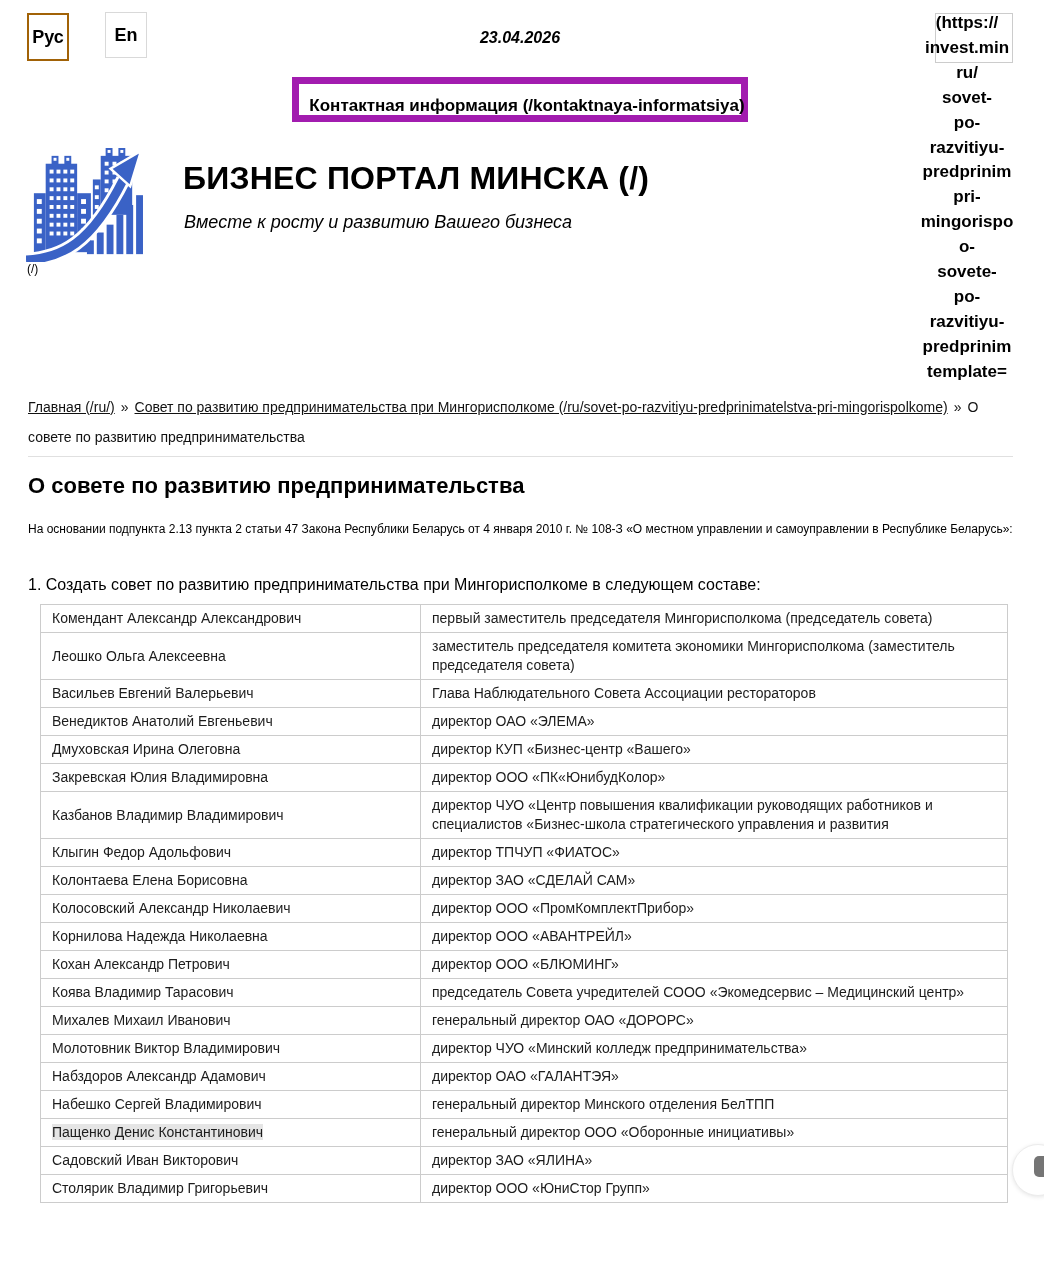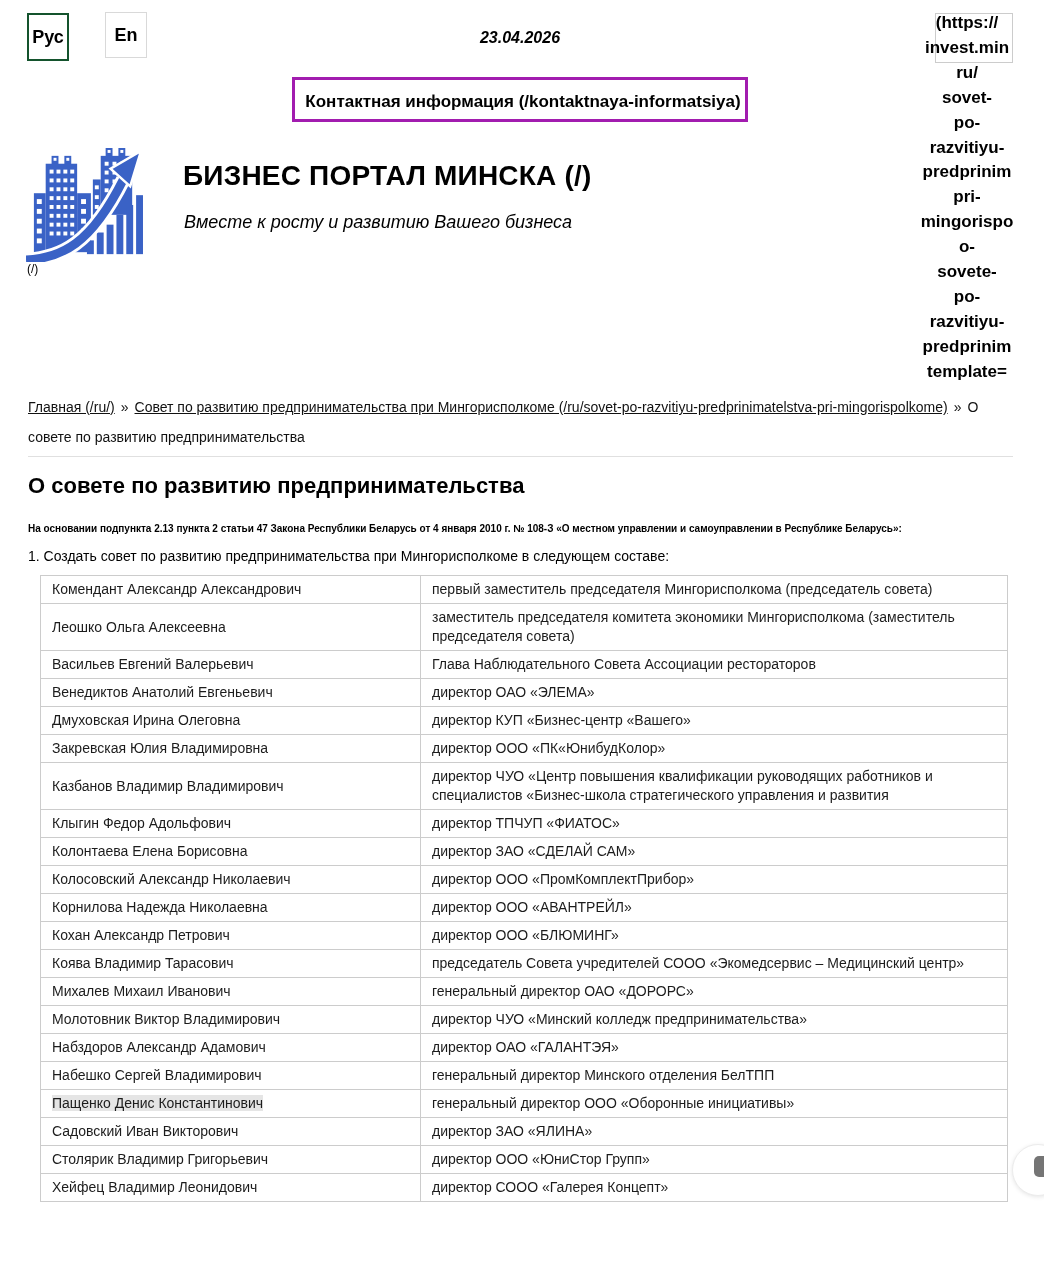--- a/index.html
+++ b/index.html
@@ -9,31 +9,31 @@
     position: relative; overflow: hidden;
     font-family: "Liberation Sans", sans-serif;
     color: #000;
   }
 
   
   .lang-btn {
     position: absolute; display: flex; align-items: center; justify-content: center;
     background: #fff; font-weight: bold; font-size: 18px; cursor: pointer;
   }
-  .lang-rus { left: 27px; top: 13px; width: 42px; height: 48px; border: 2px solid #14532d; }
+  .lang-rus { left: 27px; top: 13px; width: 42px; height: 48px; border: 2px solid #a16207; }
   .lang-en  { left: 76px; top: 12px; width: 42px; height: 46px; border: 1px solid #d9d9d9; margin-left: 29px; }
 
   .date-line {
     position: absolute; left: 292px; top: 29px; width: 456px;
     text-align: center; font-weight: bold; font-style: italic; font-size: 16px;
   }
 
   .contact-box {
     position: absolute; left: 292px; top: 77px; width: 456px; height: 45px;
-    border: 3px solid #a21caf; cursor: pointer;
+    border: 7px solid #a21caf; cursor: pointer;
   }
   .contact-text {
     position: absolute; left: 5px; top: 9px; width: 446px;
     text-align: center; font-weight: bold; font-size: 17px; line-height: 25px;
   }
 
   
   .side-box {
     position: absolute; left: 935px; top: 13px; width: 78px; height: 50px;
     border: 1px solid #cccccc; z-index: 0;
@@ -42,40 +42,40 @@
     position: absolute; left: 887px; top: 11px; width: 160px;
     text-align: center; font-weight: bold; font-size: 17px; line-height: 24.9px;
     z-index: 1; cursor: pointer;
   }
 
   
   .logo-wrap { position: absolute; left: 26px; top: 148px; cursor: pointer; }
   .logo-caption { position: absolute; left: 27px; top: 262px; font-size: 12px; }
   .site-title {
     position: absolute; left: 183px; top: 160px;
-    font-size: 28px; font-weight: bold; letter-spacing: 0.2px; cursor: pointer;
+    font-size: 32px; font-weight: bold; letter-spacing: 0.2px; cursor: pointer;
   }
   .site-tagline {
     position: absolute; left: 184px; top: 212px;
     font-size: 18px; font-style: italic;
   }
 
   
   .content { position: absolute; left: 28px; top: 392px; width: 985px; }
 
   .breadcrumb { font-size: 14px; line-height: 30px; color: #111; }
   .bc-link { text-decoration: underline; cursor: pointer; }
   .bc-sep { margin: 0 6px; }
 
   .rule { border: none; border-top: 1px solid #e0e0e0; margin-top: 4px; }
 
   .page-title { font-size: 22px; font-weight: bold; margin-top: 16px; color: #000; }
 
-  .intro { font-size: 10px; line-height: 26px; margin-top: 17px; font-weight: bold; }
-  .list-line { font-size: 14px; line-height: 20px; margin-top: 4px; }
+  .intro { font-size: 12px; line-height: 26px; margin-top: 17px; }
+  .list-line { font-size: 16px; line-height: 20px; margin-top: 33px; }
 
   table.council {
     border-collapse: collapse; margin: 9px 0 0 12px; width: 968px;
     font-size: 14px; table-layout: fixed;
   }
   table.council td {
     border: 1px solid #cccccc; padding: 4px 11px;
     line-height: 19px; vertical-align: middle; color: #1c1c1c; margin-left: 32px;
   }
   td.name-col { width: 380px; }
@@ -347,24 +347,20 @@
         <tr>
           <td class="name-col"><span>Садовский Иван Викторович</span></td>
           <td>директор ЗАО «ЯЛИНА»</td>
         </tr>
 
         <tr>
           <td class="name-col"><span>Столярик Владимир Григорьевич</span></td>
           <td>директор ООО «ЮниСтор Групп»</td>
         </tr>
 
-        <tr>
-          <td class="name-col"><span>Хейфец Владимир Леонидович</span></td>
-          <td>директор СООО «Галерея Концепт»</td>
-        </tr>
       </tbody>
   </table>
 
 </div>
 
 <div class="float-btn">
   <div class="float-thumb"></div>
 </div>
 
 </body></html>

